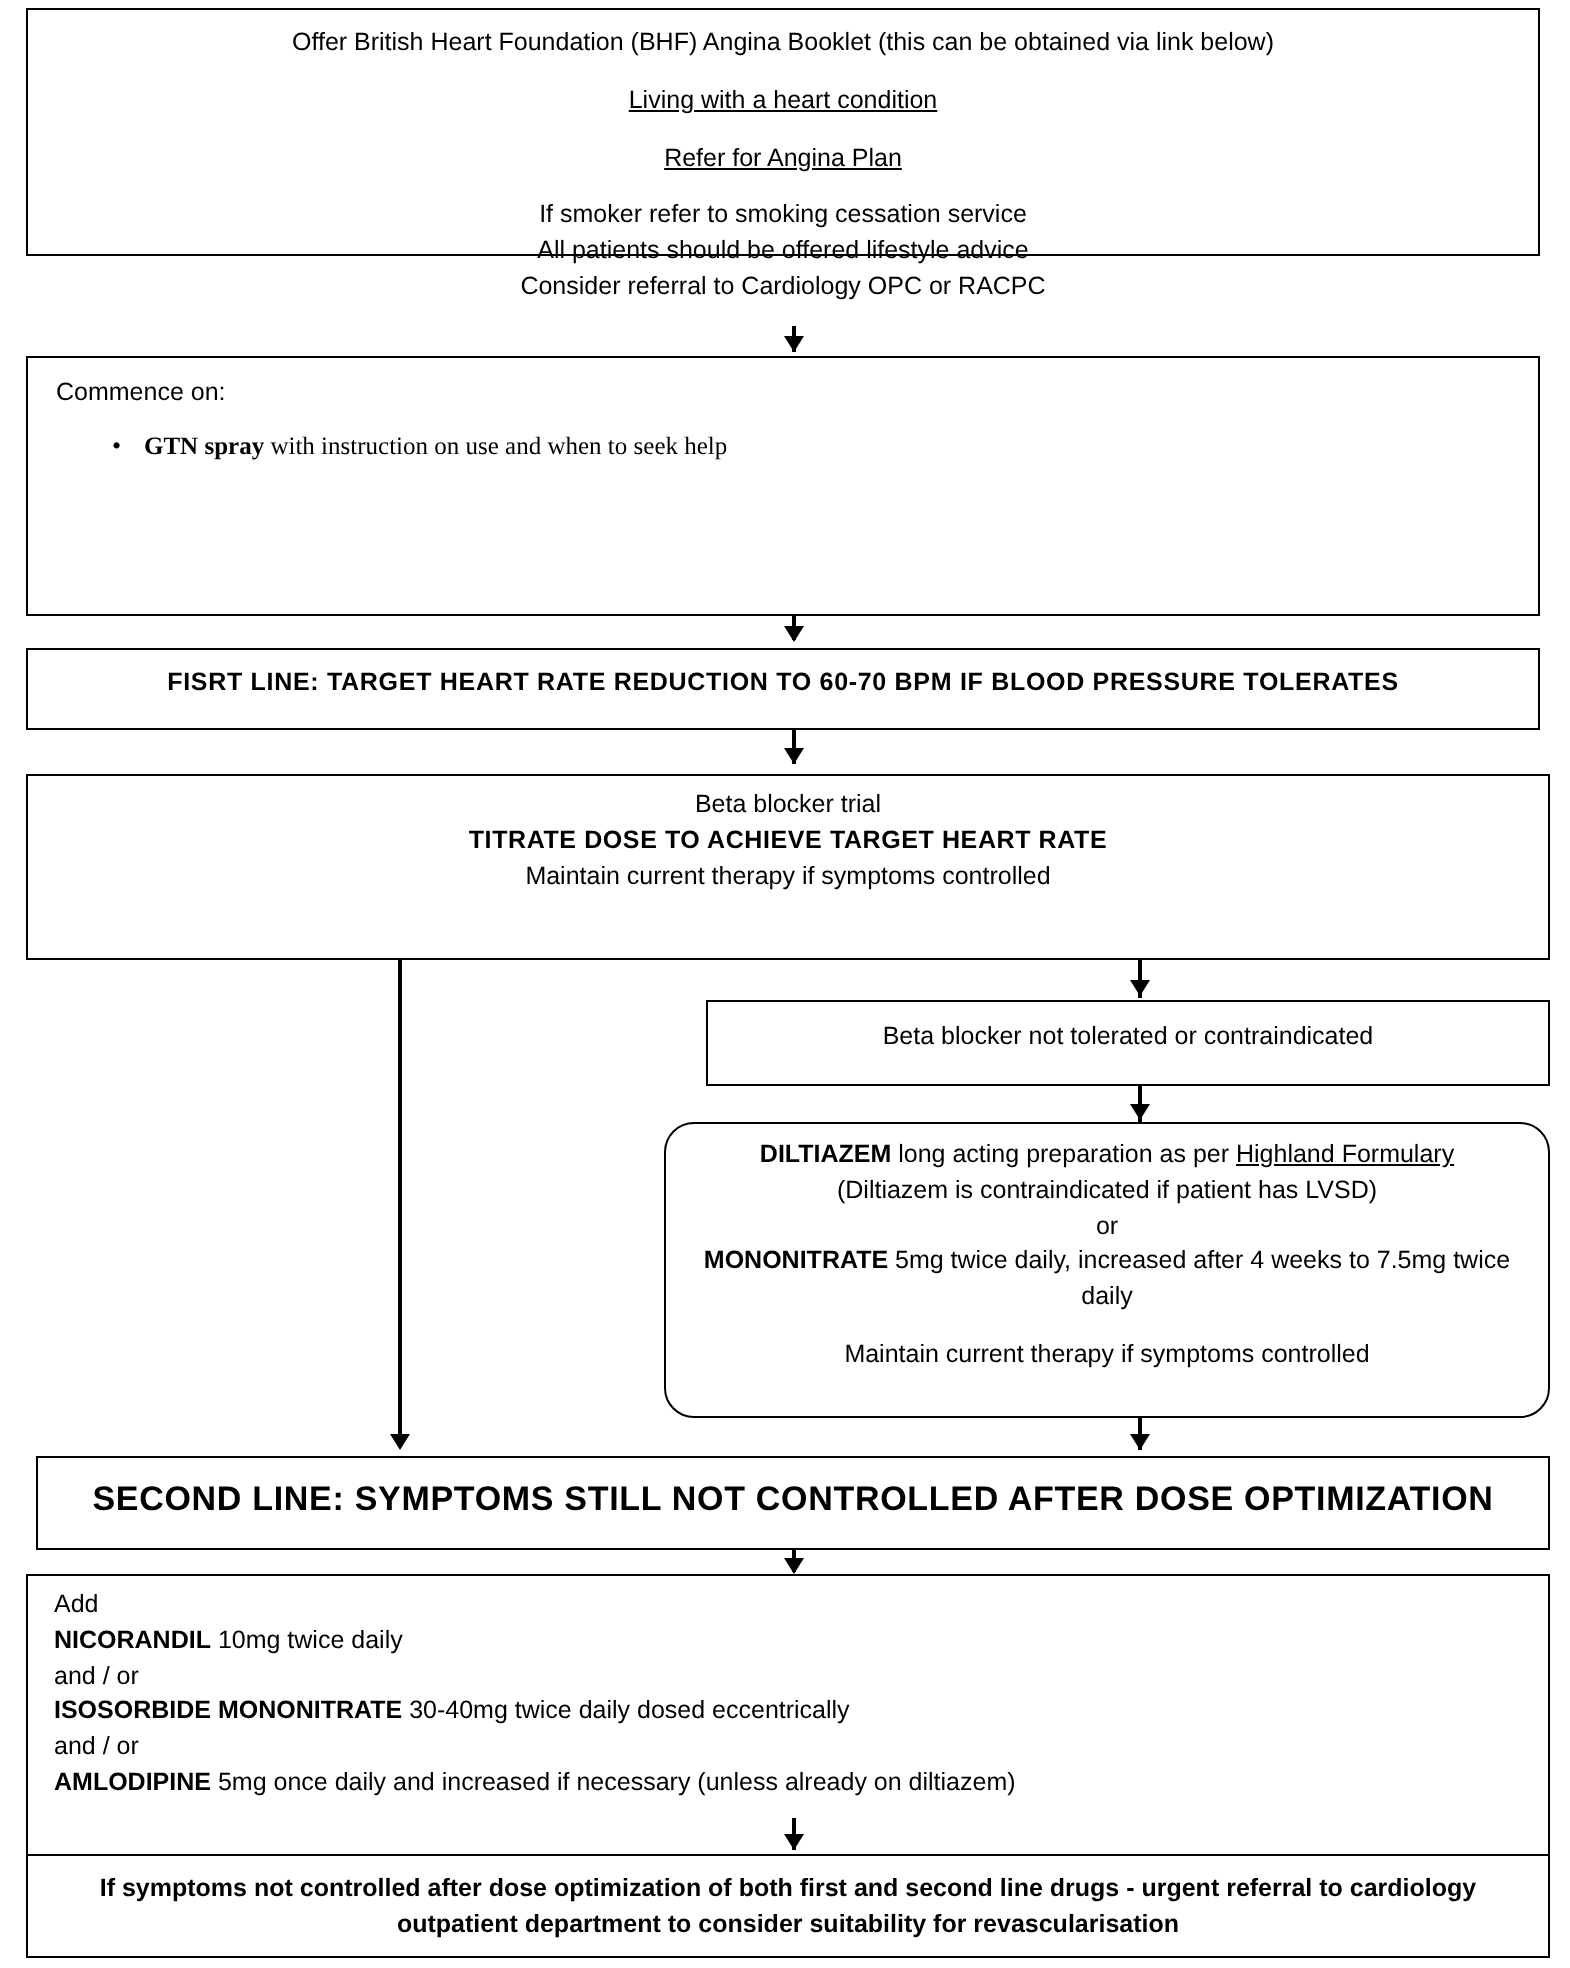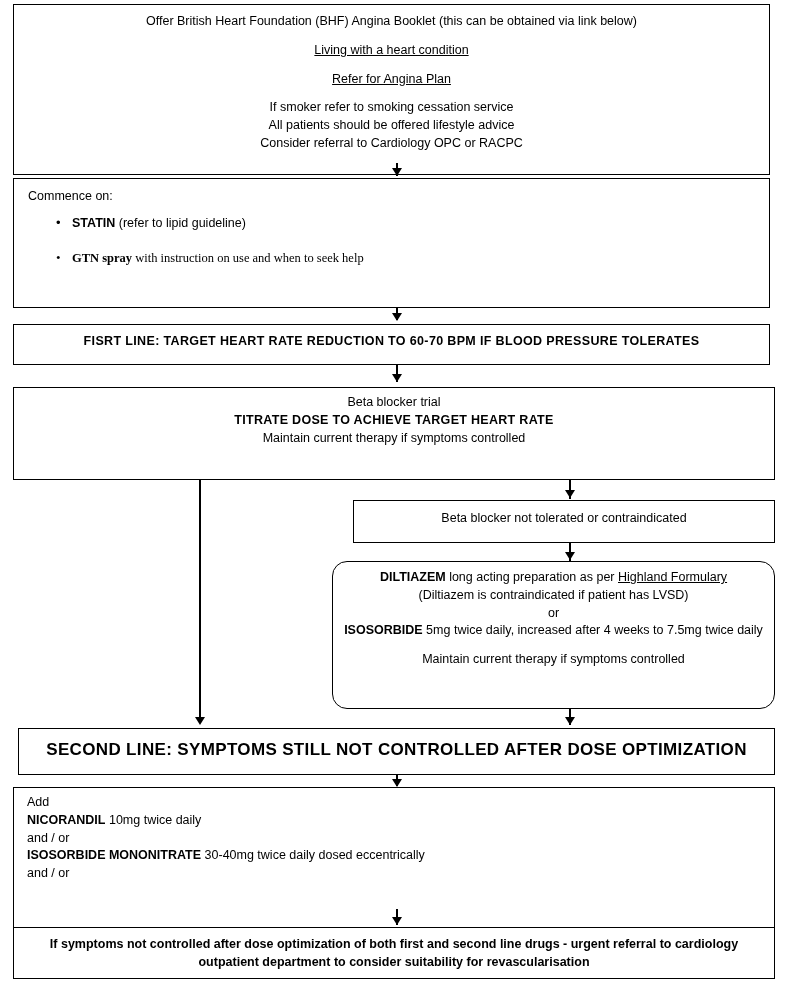--- a/index.html
+++ b/index.html
@@ -71,42 +71,41 @@
     top: -1px;
     font-size: 13px;
   }
   .stack-line { display: block; }
 </style>
 </head>
 <body>
 
 <div id="canvas">
 
-  <div class="box" style="left:13px; top:4px; width:757px; height:171px;">
+  <div class="box" style="left:13px; top:4px; width:757px; height:124px;">
     <div class="box-inner ctr" style="padding-top:8px;">
       <span class="stack-line">Offer British Heart Foundation (BHF) Angina Booklet (this can be obtained via link below)</span>
       <span class="sp"></span>
       <span class="stack-line u">Living with a heart condition</span>
       <span class="sp"></span>
       <span class="stack-line u">Refer for Angina Plan</span>
       <span class="sp"></span>
       <span class="stack-line">If smoker refer to smoking cessation service</span>
       <span class="stack-line">All patients should be offered lifestyle advice</span>
       <span class="stack-line">Consider referral to Cardiology OPC or RACPC</span>
     </div>
   </div>
 
   <div class="vline" style="left:396px; top:163px; height:13px;"></div>
   <div class="arrow" style="left:392px; top:168px;"></div>
 
   <div class="box" style="left:13px; top:178px; width:757px; height:130px;">
     <div class="box-inner lft" style="padding-top:9px; padding-left:14px;">
       <span class="stack-line">Commence on:</span>
       <ul class="bullets">
-        <li><span class="b">STATIN</span><span> (refer to lipid guideline)</span></li>
         <li><span class="b">GTN spray</span><span> with instruction on use and when to seek help</span></li>
       </ul>
     </div>
   </div>
 
   <div class="vline" style="left:396px; top:308px; height:12px;"></div>
   <div class="arrow" style="left:392px; top:313px;"></div>
 
   <div class="box" style="left:13px; top:324px; width:757px; height:41px;">
     <div class="box-inner ctr" style="padding-top:8px;">
@@ -138,21 +137,21 @@
   </div>
 
   <div class="vline" style="left:569px; top:543px; height:18px;"></div>
   <div class="arrow" style="left:565px; top:552px;"></div>
 
   <div class="box" style="left:332px; top:561px; width:443px; height:148px;border-radius:15px;">
     <div class="box-inner ctr" style="padding-top:7px; padding-left:10px; padding-right:10px;">
       <span class="stack-line"><span class="b">DILTIAZEM</span><span> long acting preparation as per </span><span class="u">Highland Formulary</span></span>
       <span class="stack-line">(Diltiazem is contraindicated if patient has LVSD)</span>
       <span class="stack-line">or</span>
-      <span class="stack-line"><span class="b">ISOSORBIDE</span><span>  5mg twice daily, increased after 4 weeks to 7.5mg twice daily</span></span>
+      <span class="stack-line"><span class="b">MONONITRATE</span><span>  5mg twice daily, increased after 4 weeks to 7.5mg twice daily</span></span>
       <span class="sp"></span>
       <span class="stack-line">Maintain current therapy if symptoms controlled</span>
     </div>
   </div>
 
   <div class="vline" style="left:569px; top:709px; height:16px;"></div>
   <div class="arrow" style="left:565px; top:717px;"></div>
 
   <div class="box" style="left:18px; top:728px; width:757px; height:47px;">
     <div class="box-inner ctr" style="padding-top:9px;">
@@ -163,20 +162,21 @@
   <div class="vline" style="left:396px; top:775px; height:11px;"></div>
   <div class="arrow" style="left:392px; top:779px;"></div>
 
   <div class="box" style="left:13px; top:787px; width:762px; height:146px;">
     <div class="box-inner lft" style="padding-top:6px; padding-left:13px;">
       <span class="stack-line">Add</span>
       <span class="stack-line"><span class="b">NICORANDIL</span><span> 10mg twice daily</span></span>
       <span class="stack-line">and / or</span>
       <span class="stack-line"><span class="b">ISOSORBIDE MONONITRATE</span><span> 30-40mg twice daily dosed eccentrically</span></span>
       <span class="stack-line">and / or</span>
+      <span class="stack-line"><span class="b">AMLODIPINE</span><span> 5mg once daily and increased if necessary (unless already on diltiazem)</span></span>
     </div>
   </div>
 
   <div class="vline" style="left:396px; top:909px; height:16px;"></div>
   <div class="arrow" style="left:392px; top:917px;"></div>
 
   <div class="box" style="left:13px; top:927px; width:762px; height:52px;">
     <div class="box-inner ctr b" style="padding-top:8px; padding-left:12px; padding-right:12px;">
       <span class="stack-line">If symptoms not controlled after dose optimization of both first and second line drugs - urgent referral to cardiology</span>
       <span class="stack-line">outpatient department to consider suitability for revascularisation</span>

